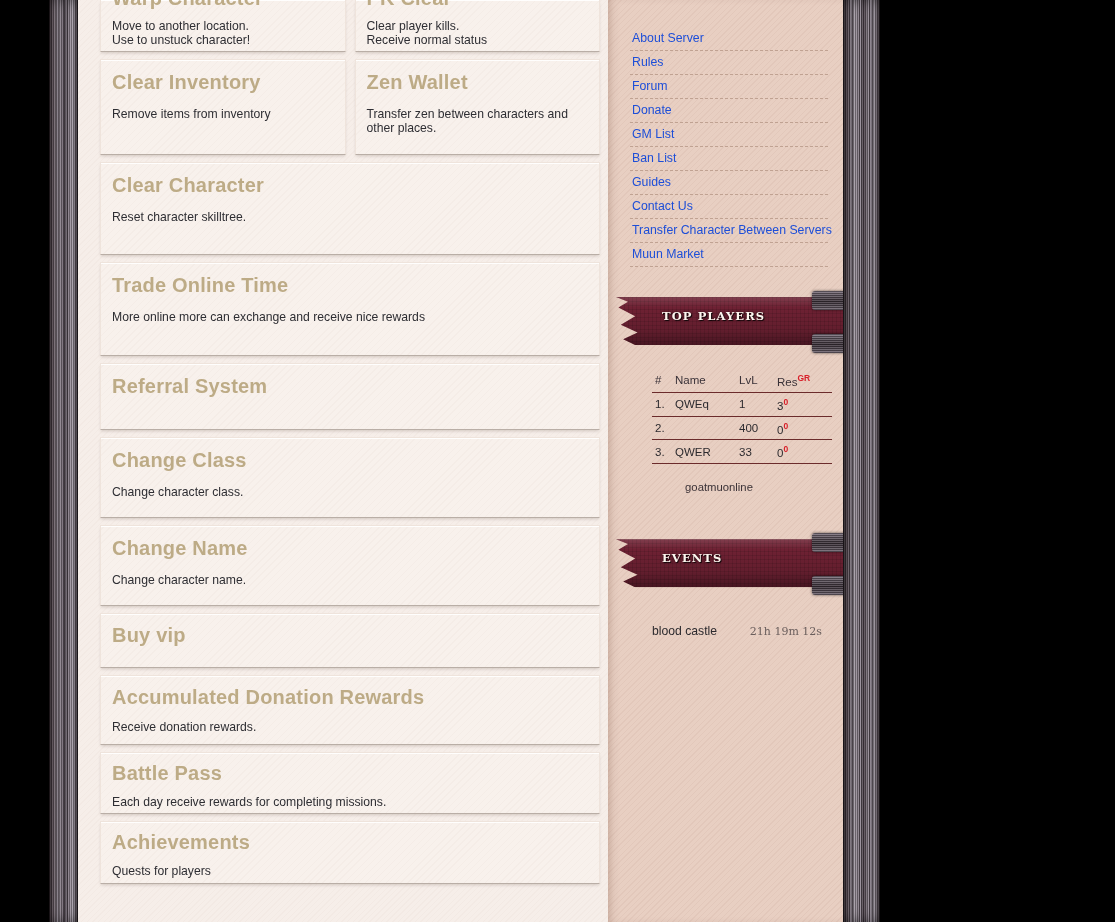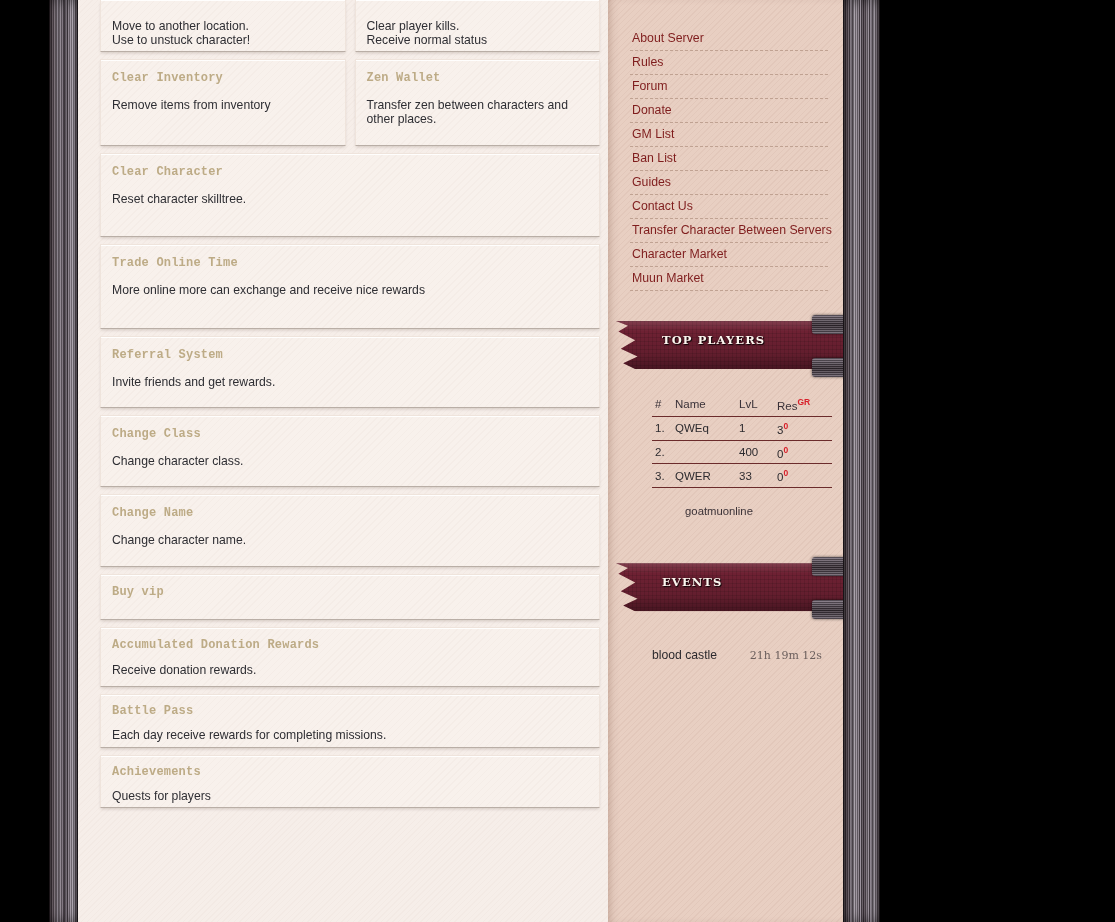--- a/index.html
+++ b/index.html
@@ -111,23 +111,23 @@
     border-bottom: 1px solid #b9aea6;
     box-shadow: 0 1px 0 rgba(255,255,255,0.9) inset,
                 0 2px 3px -1px rgba(120,100,90,0.28);
     padding: 9px 11px 10px 11px;
   }
 
   .card.half { width: calc(50% - 4.5px); }
   .card.full { width: 100%; }
 
   .card-title {
-    font-family: Liberation Mono, monospace;
+    font-family: Liberation Sans, sans-serif;
     font-weight: bold;
-    font-size: 12px;
+    font-size: 20px;
     color: #bdab86;
     letter-spacing: .2px;
     margin-bottom: 13px;
     white-space: nowrap;
   }
 
   .card-desc {
     font-family: "Liberation Sans", sans-serif;
     font-size: 12.2px;
     color: #2e2e33;
@@ -171,21 +171,21 @@
     position: absolute;
     left: 552px; top: 0;
     width: 198px;
   }
 
   .nav-list { list-style: none; padding-top: 27px; }
 
   .nav-item {
     font-family: "Liberation Sans", sans-serif;
     font-size: 12.3px;
-    color: #7f1d1d;
+    color: #1d4ed8;
     padding: 4px 2px 5px 2px;
     border-bottom: 1px dashed #c0a292;
     cursor: pointer;
     white-space: nowrap;
   }
 
   
   .ribbon-wrap {
     position: relative;
     height: 62px;
@@ -354,21 +354,20 @@
           <div class="card full pad-lg">
             <div class="card-title">Clear Character</div>
             <div class="card-desc">Reset character skilltree.</div>
           </div>
           <div class="card full pad-lg">
             <div class="card-title">Trade Online Time</div>
             <div class="card-desc">More online more can exchange and receive nice rewards</div>
           </div>
           <div class="card full pad-md">
             <div class="card-title">Referral System</div>
-            <div class="card-desc">Invite friends and get rewards.</div>
           </div>
           <div class="card full pad-md">
             <div class="card-title">Change Class</div>
             <div class="card-desc">Change character class.</div>
           </div>
           <div class="card full pad-md">
             <div class="card-title">Change Name</div>
             <div class="card-desc">Change character name.</div>
           </div>
           <div class="card full pad-sm">
@@ -395,21 +394,20 @@
       <ul class="nav-list" id="nav-list">
           <li class="nav-item">About Server</li>
           <li class="nav-item">Rules</li>
           <li class="nav-item">Forum</li>
           <li class="nav-item">Donate</li>
           <li class="nav-item">GM List</li>
           <li class="nav-item">Ban List</li>
           <li class="nav-item">Guides</li>
           <li class="nav-item">Contact Us</li>
           <li class="nav-item">Transfer Character Between Servers</li>
-          <li class="nav-item">Character Market</li>
           <li class="nav-item">Muun Market</li>
         </ul>
 
       <div class="ribbon-wrap">
         <div class="ribbon"></div>
         <div class="ribbon-text">TOP PLAYERS</div>
         <div class="bracket bracket-top"></div>
         <div class="bracket bracket-bot"></div>
       </div>
 

